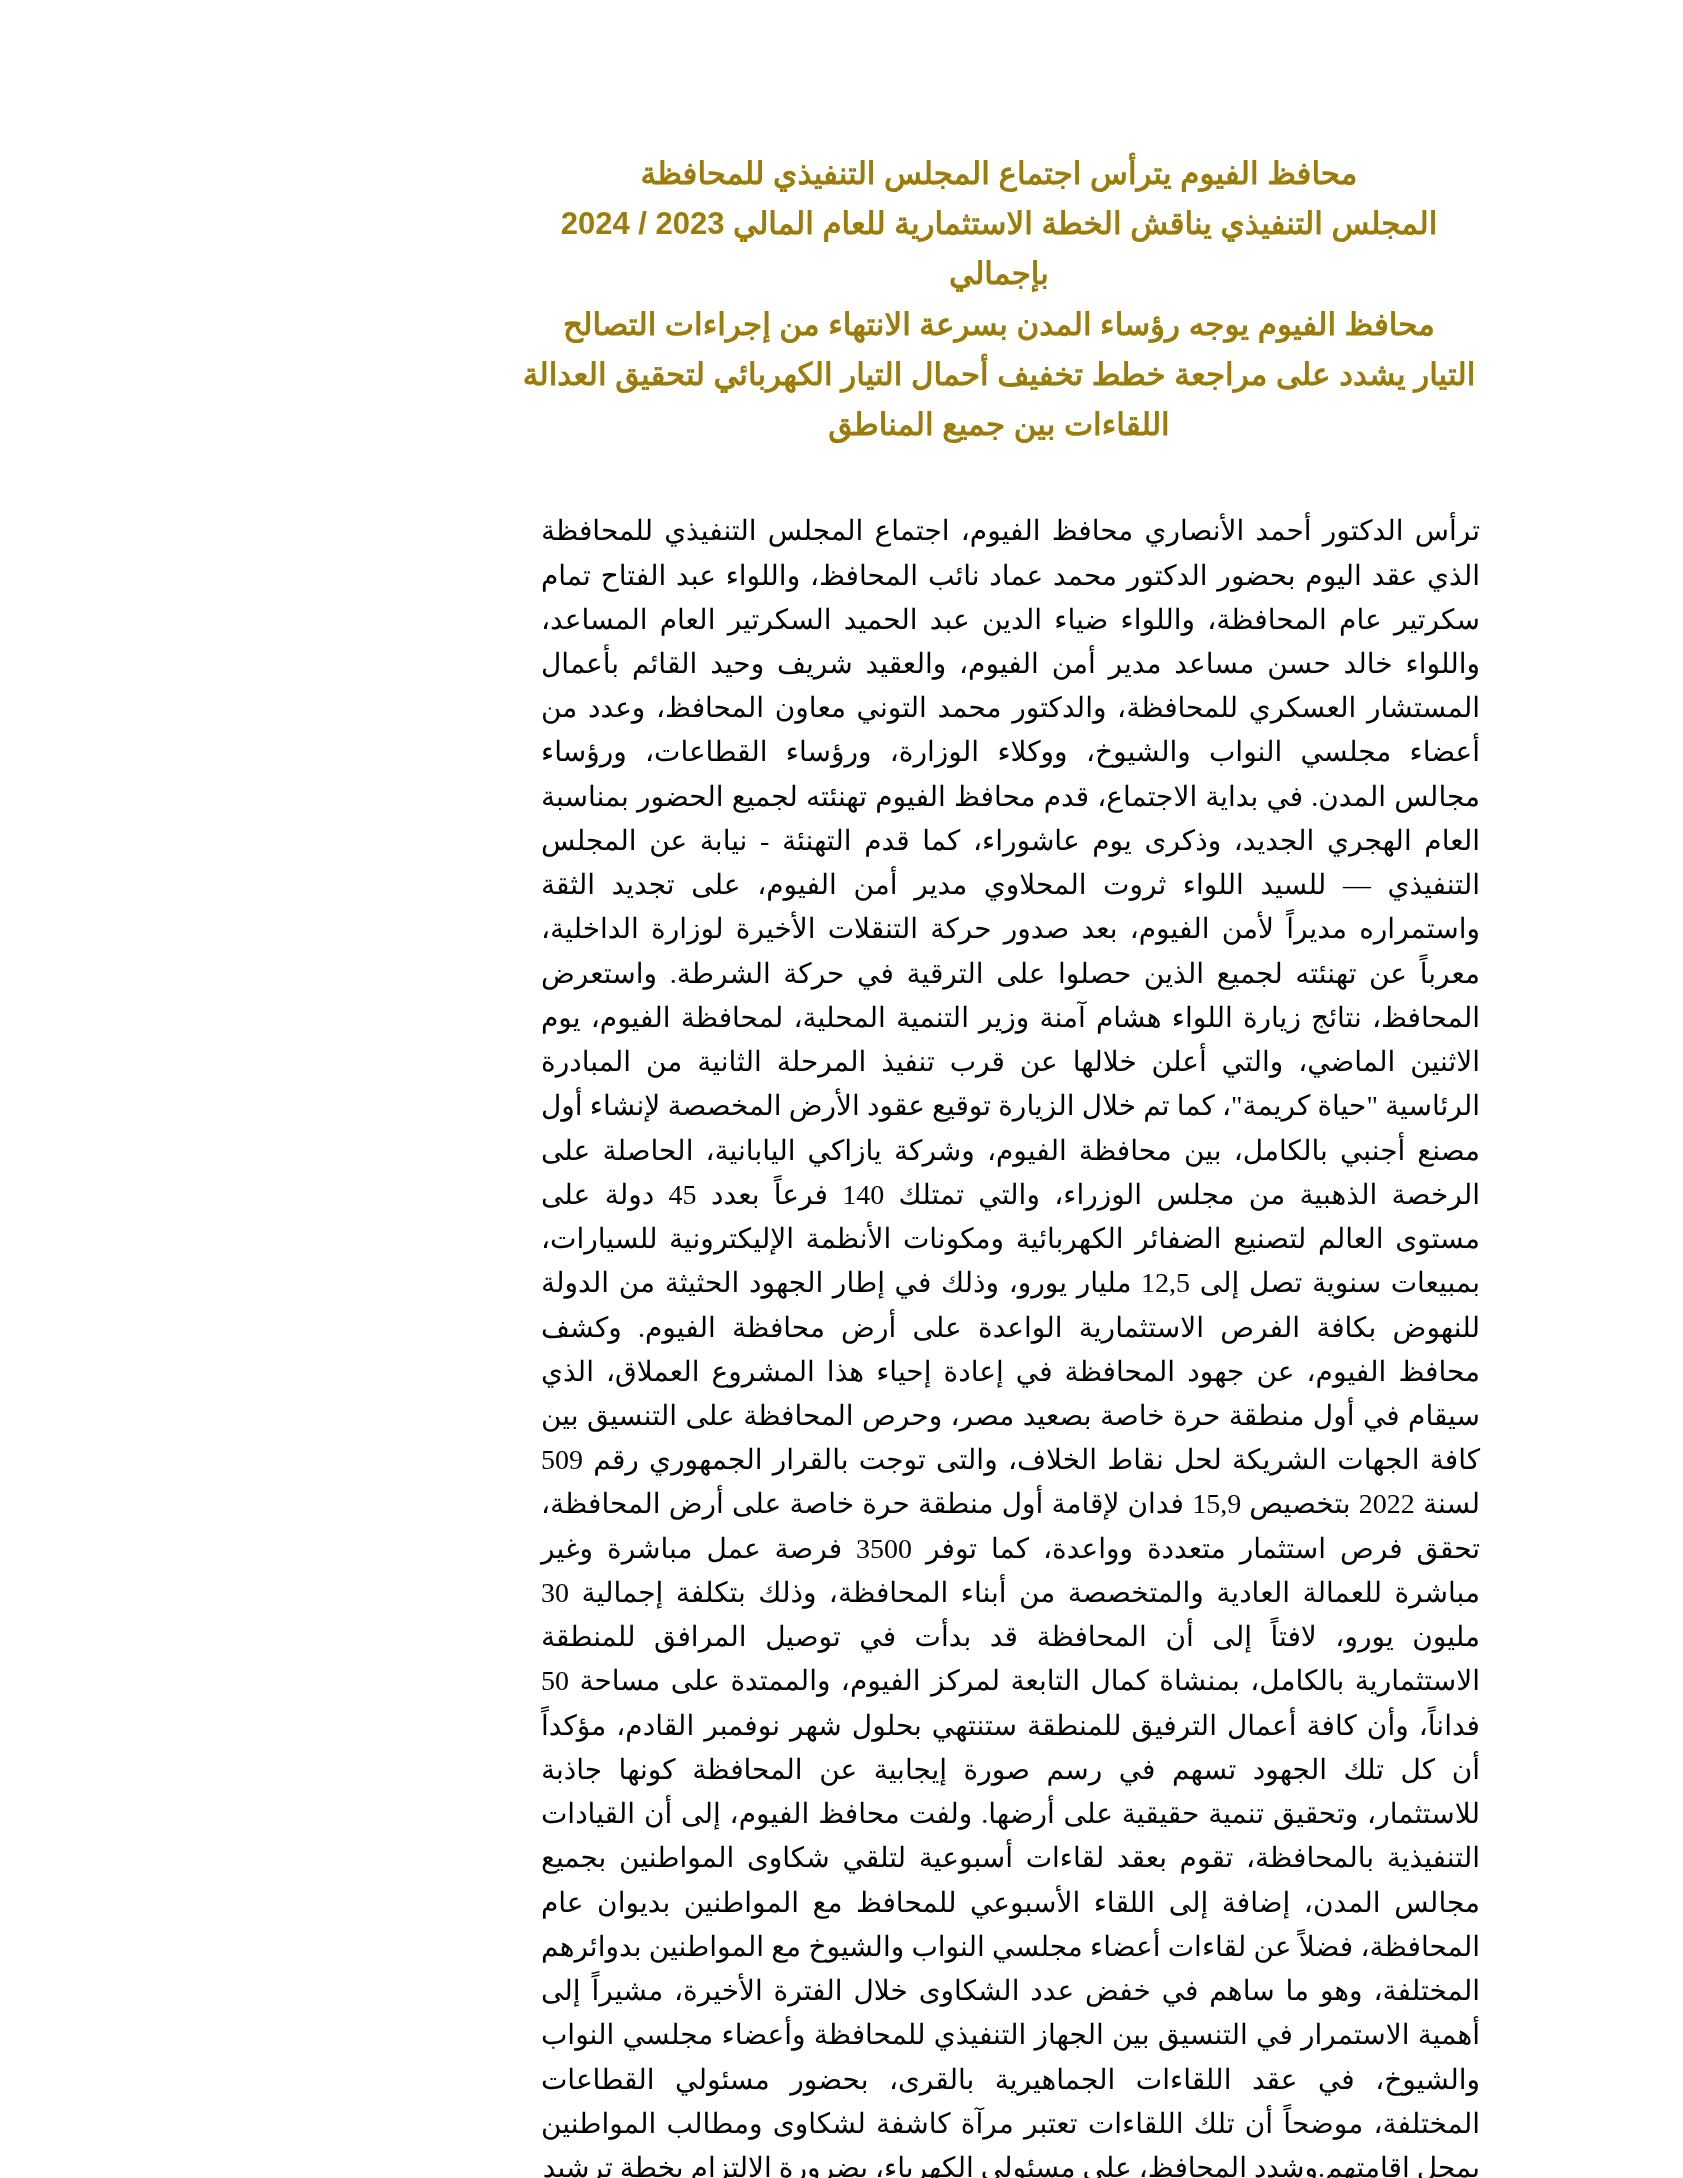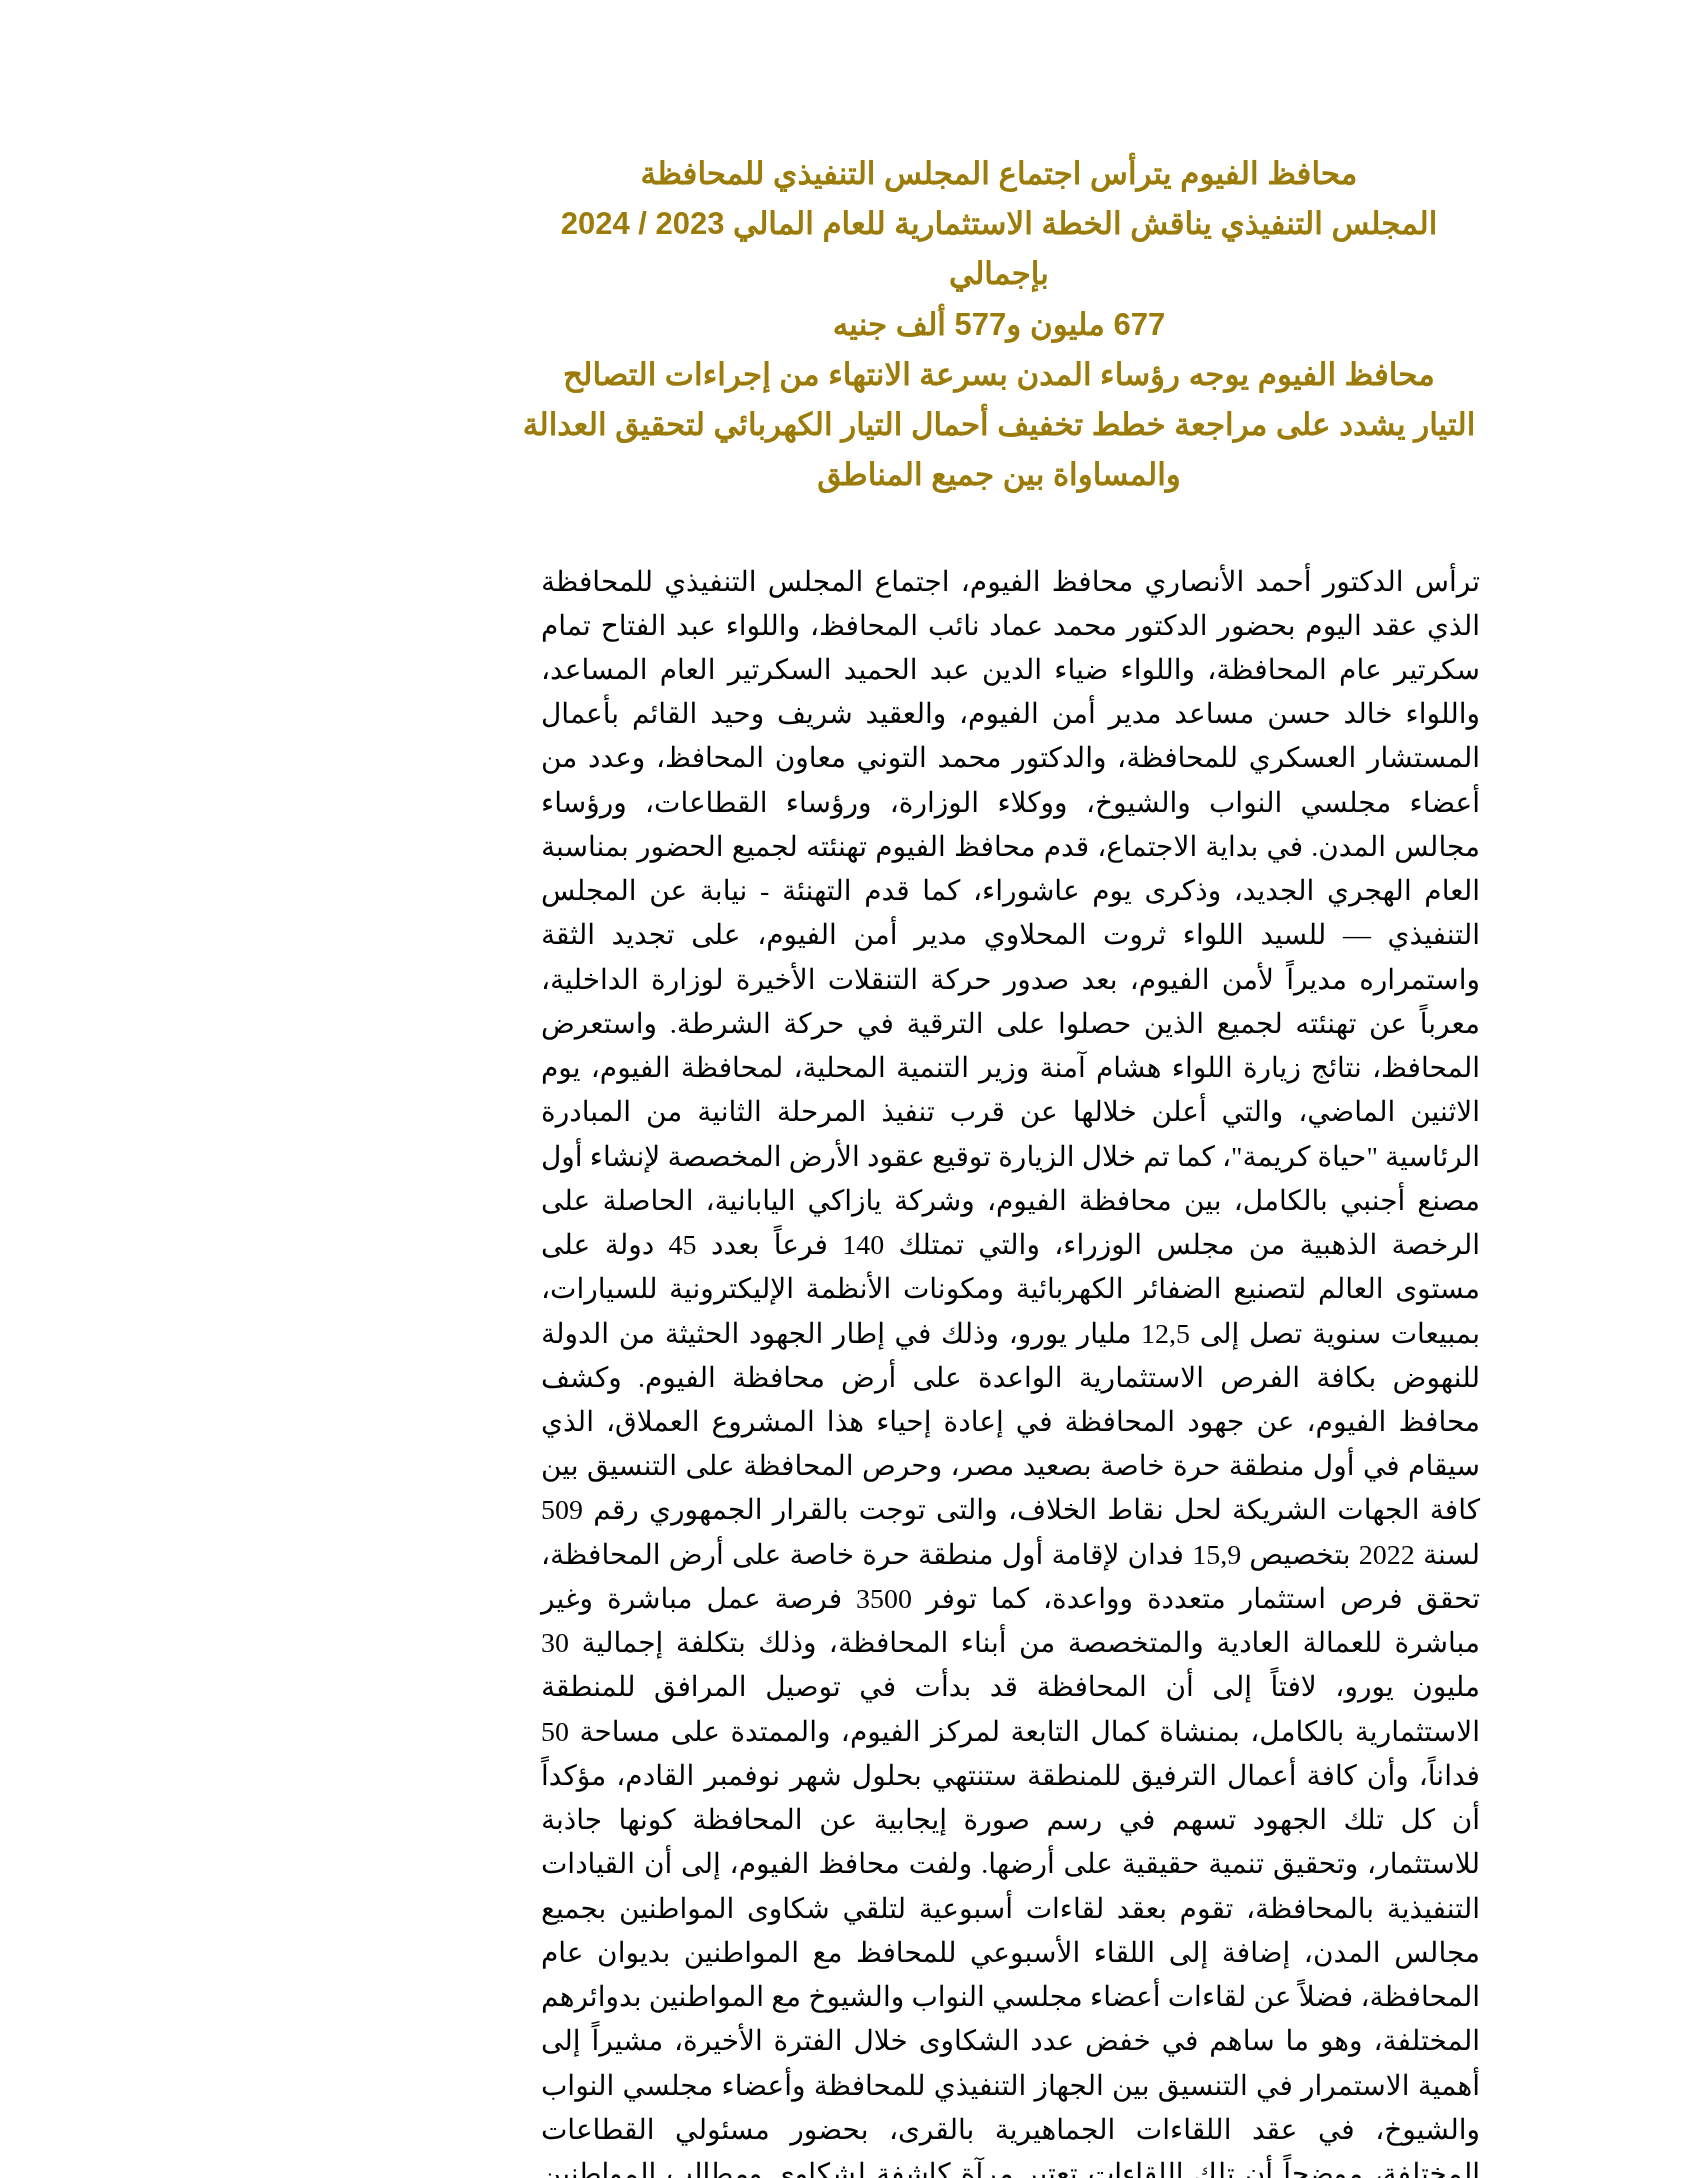--- a/index.html
+++ b/index.html
@@ -48,24 +48,23 @@
   }
 </style>
 </head>
 <body>
 
 <div class="page">
 
   <div class="headline">
     <span class="hl-line">محافظ الفيوم يترأس اجتماع المجلس التنفيذي للمحافظة</span>
     <span class="hl-line">المجلس التنفيذي يناقش الخطة الاستثمارية للعام المالي 2023 / 2024 بإجمالي</span>
-    <span class="hl-line">677 مليون و577 ألف جنيه</span>
     <span class="hl-line">محافظ الفيوم يوجه رؤساء المدن بسرعة الانتهاء من إجراءات التصالح</span>
     <span class="hl-line">التيار يشدد على مراجعة خطط تخفيف أحمال التيار الكهربائي لتحقيق العدالة</span>
-    <span class="hl-line">والمساواة بين جميع المناطق</span>
+    <span class="hl-line">اللقاءات بين جميع المناطق</span>
   </div>
 
   <div class="body-text">
     <p>ترأس الدكتور أحمد الأنصاري محافظ الفيوم، اجتماع المجلس التنفيذي للمحافظة الذي عقد اليوم بحضور الدكتور محمد عماد نائب المحافظ، واللواء عبد الفتاح تمام سكرتير عام المحافظة، واللواء ضياء الدين عبد الحميد السكرتير العام المساعد، واللواء خالد حسن مساعد مدير أمن الفيوم، والعقيد شريف وحيد القائم بأعمال المستشار العسكري للمحافظة، والدكتور محمد التوني معاون المحافظ، وعدد من أعضاء مجلسي النواب والشيوخ، ووكلاء الوزارة، ورؤساء القطاعات، ورؤساء مجالس المدن. في بداية الاجتماع، قدم محافظ الفيوم تهنئته لجميع الحضور بمناسبة العام الهجري الجديد، وذكرى يوم عاشوراء، كما قدم التهنئة - نيابة عن المجلس التنفيذي — للسيد اللواء ثروت المحلاوي مدير أمن الفيوم، على تجديد الثقة واستمراره مديراً لأمن الفيوم، بعد صدور حركة التنقلات الأخيرة لوزارة الداخلية، معرباً عن تهنئته لجميع الذين حصلوا على الترقية في حركة الشرطة. واستعرض المحافظ، نتائج زيارة اللواء هشام آمنة وزير التنمية المحلية، لمحافظة الفيوم، يوم الاثنين الماضي، والتي أعلن خلالها عن قرب تنفيذ المرحلة الثانية من المبادرة الرئاسية "حياة كريمة"، كما تم خلال الزيارة توقيع عقود الأرض المخصصة لإنشاء أول مصنع أجنبي بالكامل، بين محافظة الفيوم، وشركة يازاكي اليابانية، الحاصلة على الرخصة الذهبية من مجلس الوزراء، والتي تمتلك 140 فرعاً بعدد 45 دولة على مستوى العالم لتصنيع الضفائر الكهربائية ومكونات الأنظمة الإليكترونية للسيارات، بمبيعات سنوية تصل إلى 12,5 مليار يورو، وذلك في إطار الجهود الحثيثة من الدولة للنهوض بكافة الفرص الاستثمارية الواعدة على أرض محافظة الفيوم. وكشف محافظ الفيوم، عن جهود المحافظة في إعادة إحياء هذا المشروع العملاق، الذي سيقام في أول منطقة حرة خاصة بصعيد مصر، وحرص المحافظة على التنسيق بين كافة الجهات الشريكة لحل نقاط الخلاف، والتى توجت بالقرار الجمهوري رقم 509 لسنة 2022 بتخصيص 15,9 فدان لإقامة أول منطقة حرة خاصة على أرض المحافظة، تحقق فرص استثمار متعددة وواعدة، كما توفر 3500 فرصة عمل مباشرة وغير مباشرة للعمالة العادية والمتخصصة من أبناء المحافظة، وذلك بتكلفة إجمالية 30 مليون يورو، لافتاً إلى أن المحافظة قد بدأت في توصيل المرافق للمنطقة الاستثمارية بالكامل، بمنشاة كمال التابعة لمركز الفيوم، والممتدة على مساحة 50 فداناً، وأن كافة أعمال الترفيق للمنطقة ستنتهي بحلول شهر نوفمبر القادم، مؤكداً أن كل تلك الجهود تسهم في رسم صورة إيجابية عن المحافظة كونها جاذبة للاستثمار، وتحقيق تنمية حقيقية على أرضها. ولفت محافظ الفيوم، إلى أن القيادات التنفيذية بالمحافظة، تقوم بعقد لقاءات أسبوعية لتلقي شكاوى المواطنين بجميع مجالس المدن، إضافة إلى اللقاء الأسبوعي للمحافظ مع المواطنين بديوان عام المحافظة، فضلاً عن لقاءات أعضاء مجلسي النواب والشيوخ مع المواطنين بدوائرهم المختلفة، وهو ما ساهم في خفض عدد الشكاوى خلال الفترة الأخيرة، مشيراً إلى أهمية الاستمرار في التنسيق بين الجهاز التنفيذي للمحافظة وأعضاء مجلسي النواب والشيوخ، في عقد اللقاءات الجماهيرية بالقرى، بحضور مسئولي القطاعات المختلفة، موضحاً أن تلك اللقاءات تعتبر مرآة كاشفة لشكاوى ومطالب المواطنين بمحل إقامتهم.وشدد المحافظ، على مسئولي الكهرباء، بضرورة الالتزام بخطة ترشيد</p>
   </div>
 
 </div>
 
 
 </body></html>

